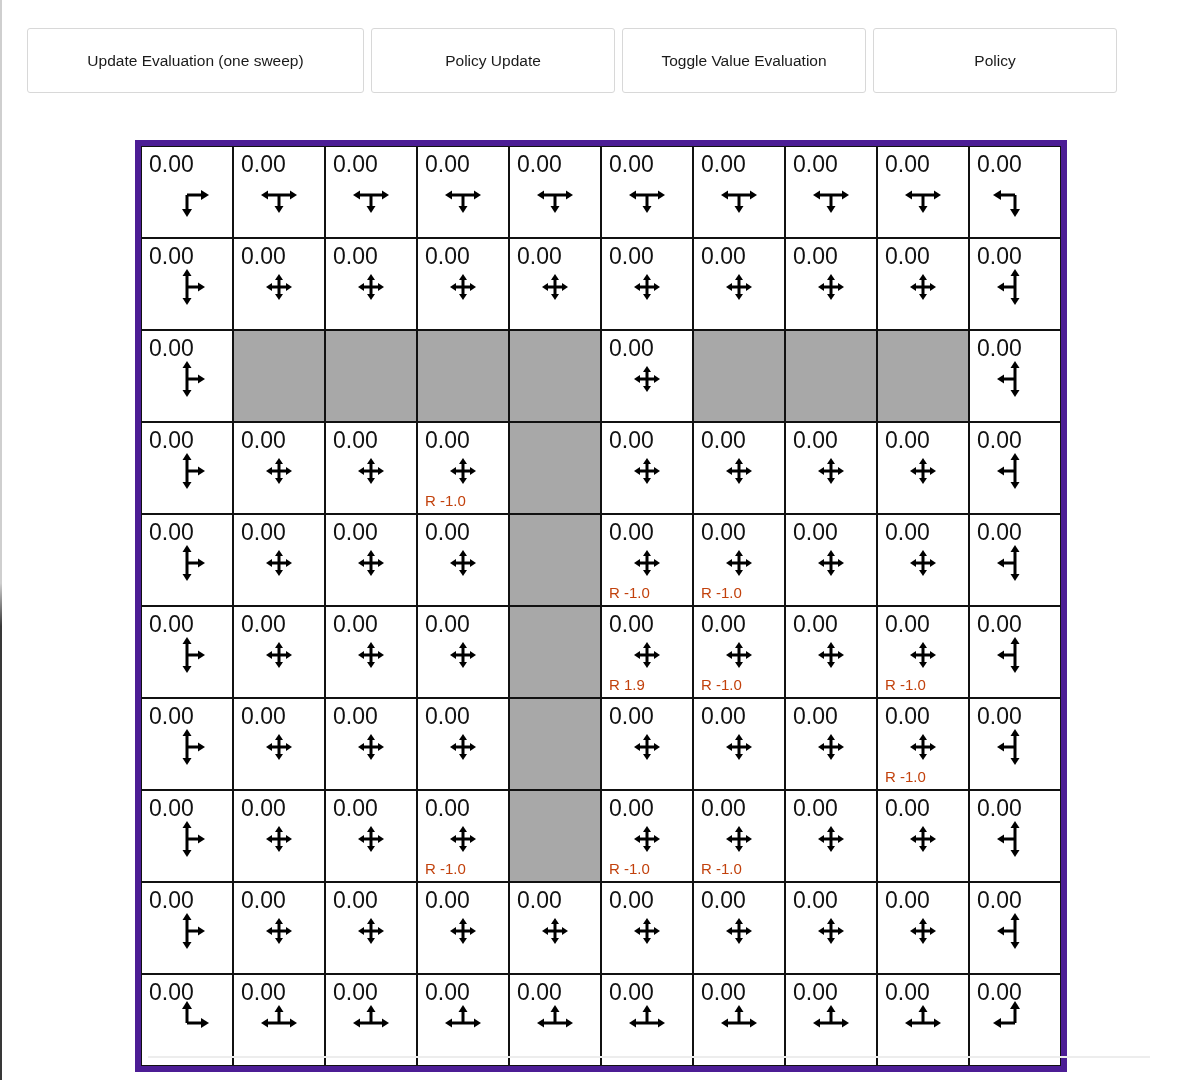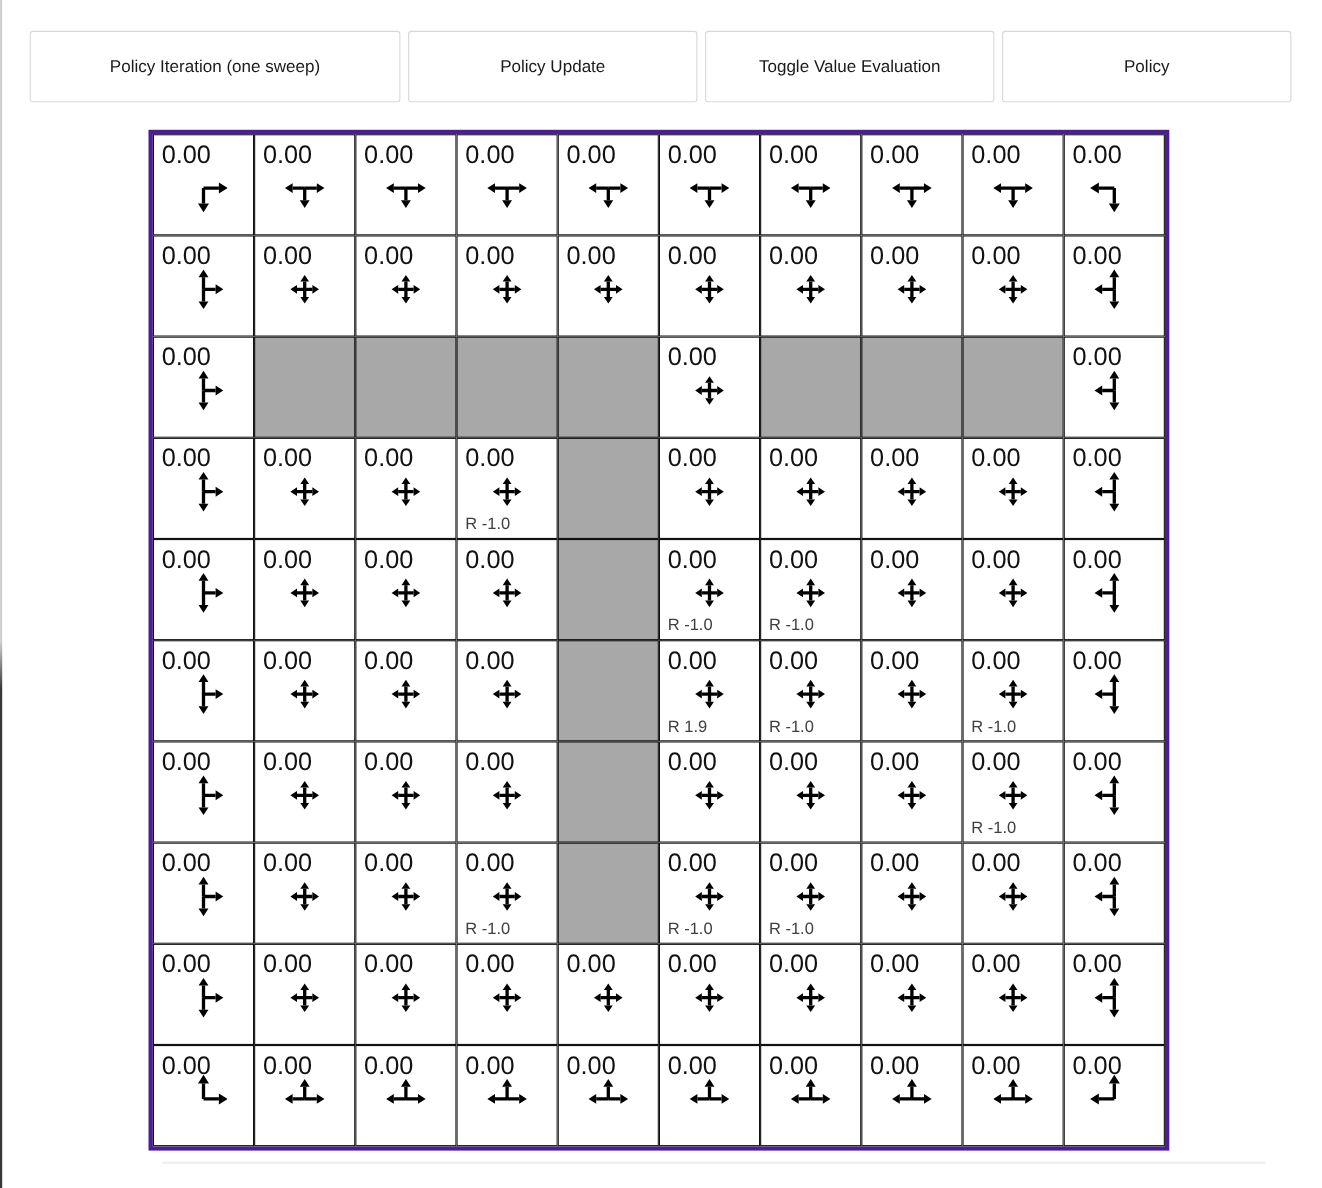--- a/index.html
+++ b/index.html
@@ -10,36 +10,36 @@
     color:#1a1a1a;
   }
   .edge-left{
     position:absolute;left:0;top:0;width:2px;height:1080px;
     background:linear-gradient(to bottom,#cfcfcf 0%,#cfcfcf 54%,#383838 58%,#383838 100%);
   }
   .toolbar{
     position:absolute;left:27px;top:28px;display:flex;gap:7px;
   }
   .btn{
-    height:65px;width:263px;
+    height:65px;width:244px;
     background:#ffffff;
     border:1px solid var(--btn-border,#d8d8d8);
     border-radius:3px;
     font-family:inherit;
     font-size:15.5px;
     color:#1a1a1a;
     cursor:pointer;
   }
   .btn-wide{width:337px;}
   .grid{
-    position:absolute;left:135px;top:118px;
+    position:absolute;left:135px;top:140px;
     display:grid;
     grid-template-columns:repeat(10,92px);
     grid-auto-rows:92px;
-    border:4px solid #4c1d95;
+    border:6px solid #4c1d95;
     text-decoration:underline;
   }
   .cell{
     position:relative;
     box-sizing:border-box;
     border:1px solid #111111;
     background:#ffffff;
     cursor:pointer;
   }
   .cell.wall{background:var(--wall,#a8a8a8);}
@@ -47,34 +47,34 @@
     position:absolute;top:5px;left:7px;
     font-size:23px;line-height:1.1;color:#111111;
     white-space:nowrap;
   }
   .arrow{
     position:absolute;top:26px;left:0;width:100%;
     text-align:center;line-height:0;
   }
   .rew{
     position:absolute;bottom:4px;left:7px;
-    font-size:15px;color:#404040;white-space:nowrap;
+    font-size:15px;color:#c2410c;white-space:nowrap;
   }
   .bottom-divider{
     position:absolute;left:148px;top:1056px;width:1002px;height:2px;
     background:#ededed;
   }
 </style>
 </head>
 <body>
 
 <div class="edge-left"></div>
 
 <div class="toolbar">
-  <button class="btn btn-wide">Policy Iteration (one sweep)</button>
+  <button class="btn btn-wide">Update Evaluation (one sweep)</button>
   <button class="btn">Policy Update</button>
   <button class="btn">Toggle Value Evaluation</button>
   <button class="btn">Policy</button>
 </div>
 
 <div class="grid" id="grid">
     <div class="cell">
       <span class="val">0.00</span>
       <div class="arrow"><svg width="44" height="44" viewBox="0 0 44 44">
           <line x1="22" y1="22" x2="36" y2="22" stroke="#000000" stroke-width="3"></line>

